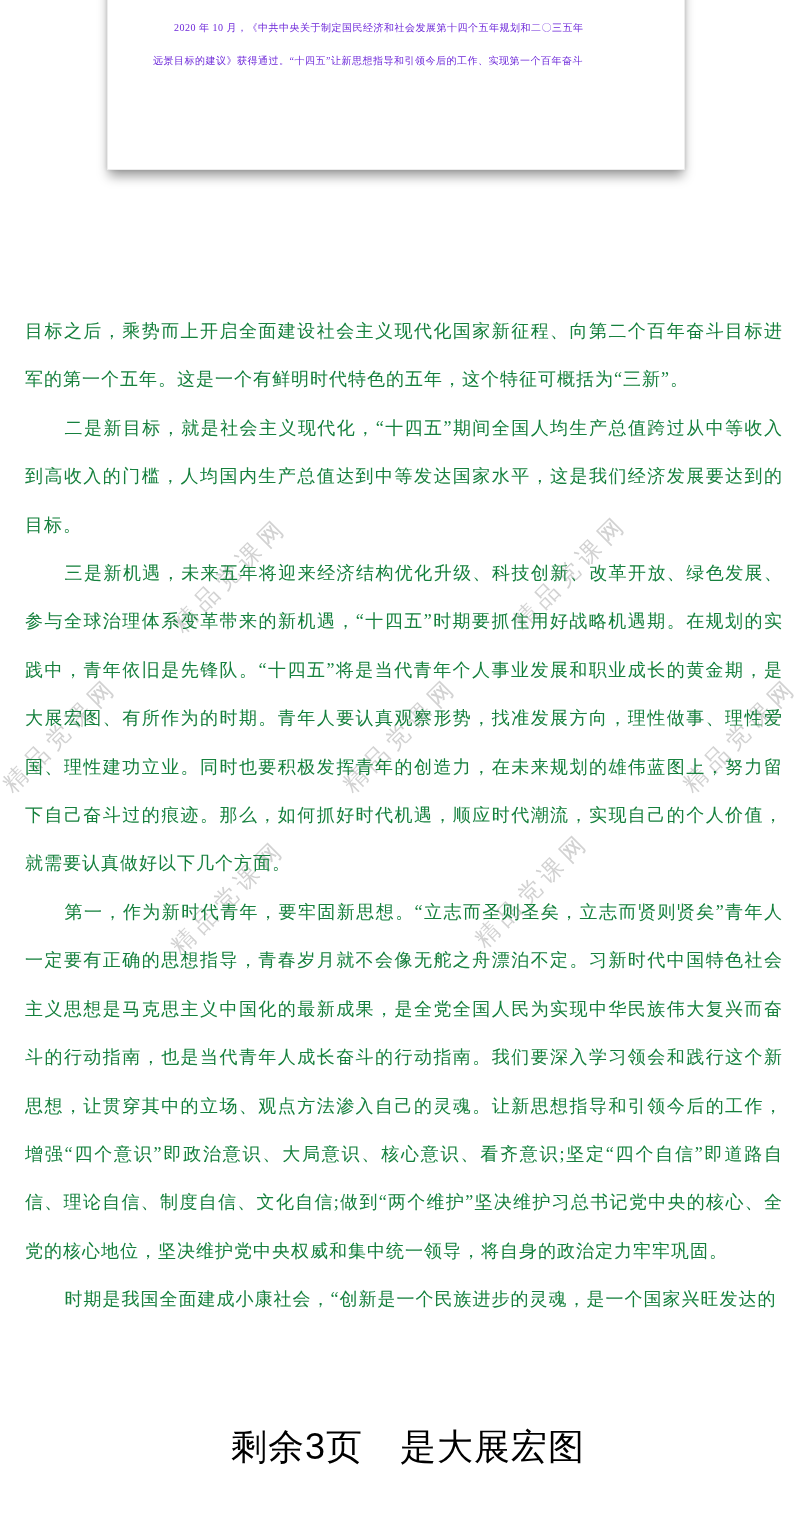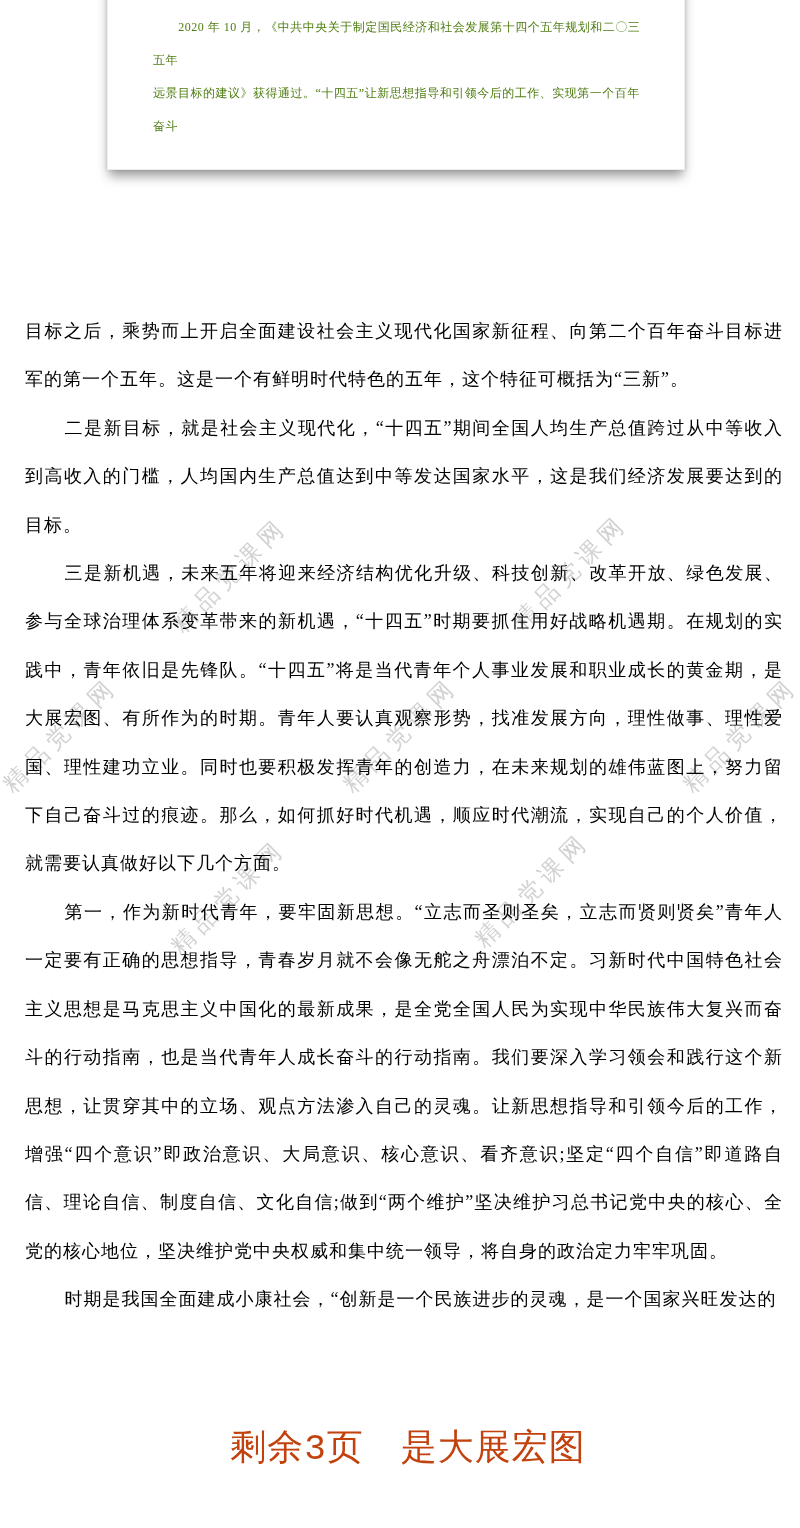--- a/index.html
+++ b/index.html
@@ -18,23 +18,23 @@
     width:578px; height:204px;
     background:#ffffff;
     border:1px solid #ececec;
     box-shadow:0 8px 11px -2px rgba(0,0,0,0.40), 0 0 4px rgba(0,0,0,0.12);
     box-sizing:border-box;
     z-index:3;
   }
   .preview-card .card-text{
     position:absolute;
     left:45px; right:42px; top:44px;
-    font-size:12px;
+    font-size:10px;
     line-height:33px;
-    color:#4d7c0f;
+    color:#6d28d9;
     letter-spacing:0.5px;
   }
   .preview-card .card-line.first{ text-indent:2.1em; }
 
   
   #watermarks{
     position:absolute; inset:0;
     z-index:1;
     pointer-events:none;
   }
@@ -49,38 +49,38 @@
   }
 
   
   #doc-body{
     position:absolute;
     left:25px; right:17px; top:307px;
     z-index:2;
     font-size:18px;
     line-height:48.4px;
     letter-spacing:1px;
-    color:#000000;
+    color:#15803d;
     text-align:justify;
     text-justify:inter-character;
   }
   #doc-body p{ margin:0; }
   #doc-body p.indent{ text-indent:2.2em; }
 
   
   #footer-hint{
     position:absolute;
     left:0; right:0; top:1423px;
     display:flex;
     justify-content:center;
     align-items:baseline;
     gap:37px;
-    font-family:Liberation Mono, monospace;
+    font-family:Liberation Sans, sans-serif;
     font-size:36px;
-    color:#c2410c;
+    color:#000000;
     letter-spacing:1px;
     z-index:2;
     margin-left:16px;
   }
 </style>
 </head>
 <body>
 
 <div id="page">
 

